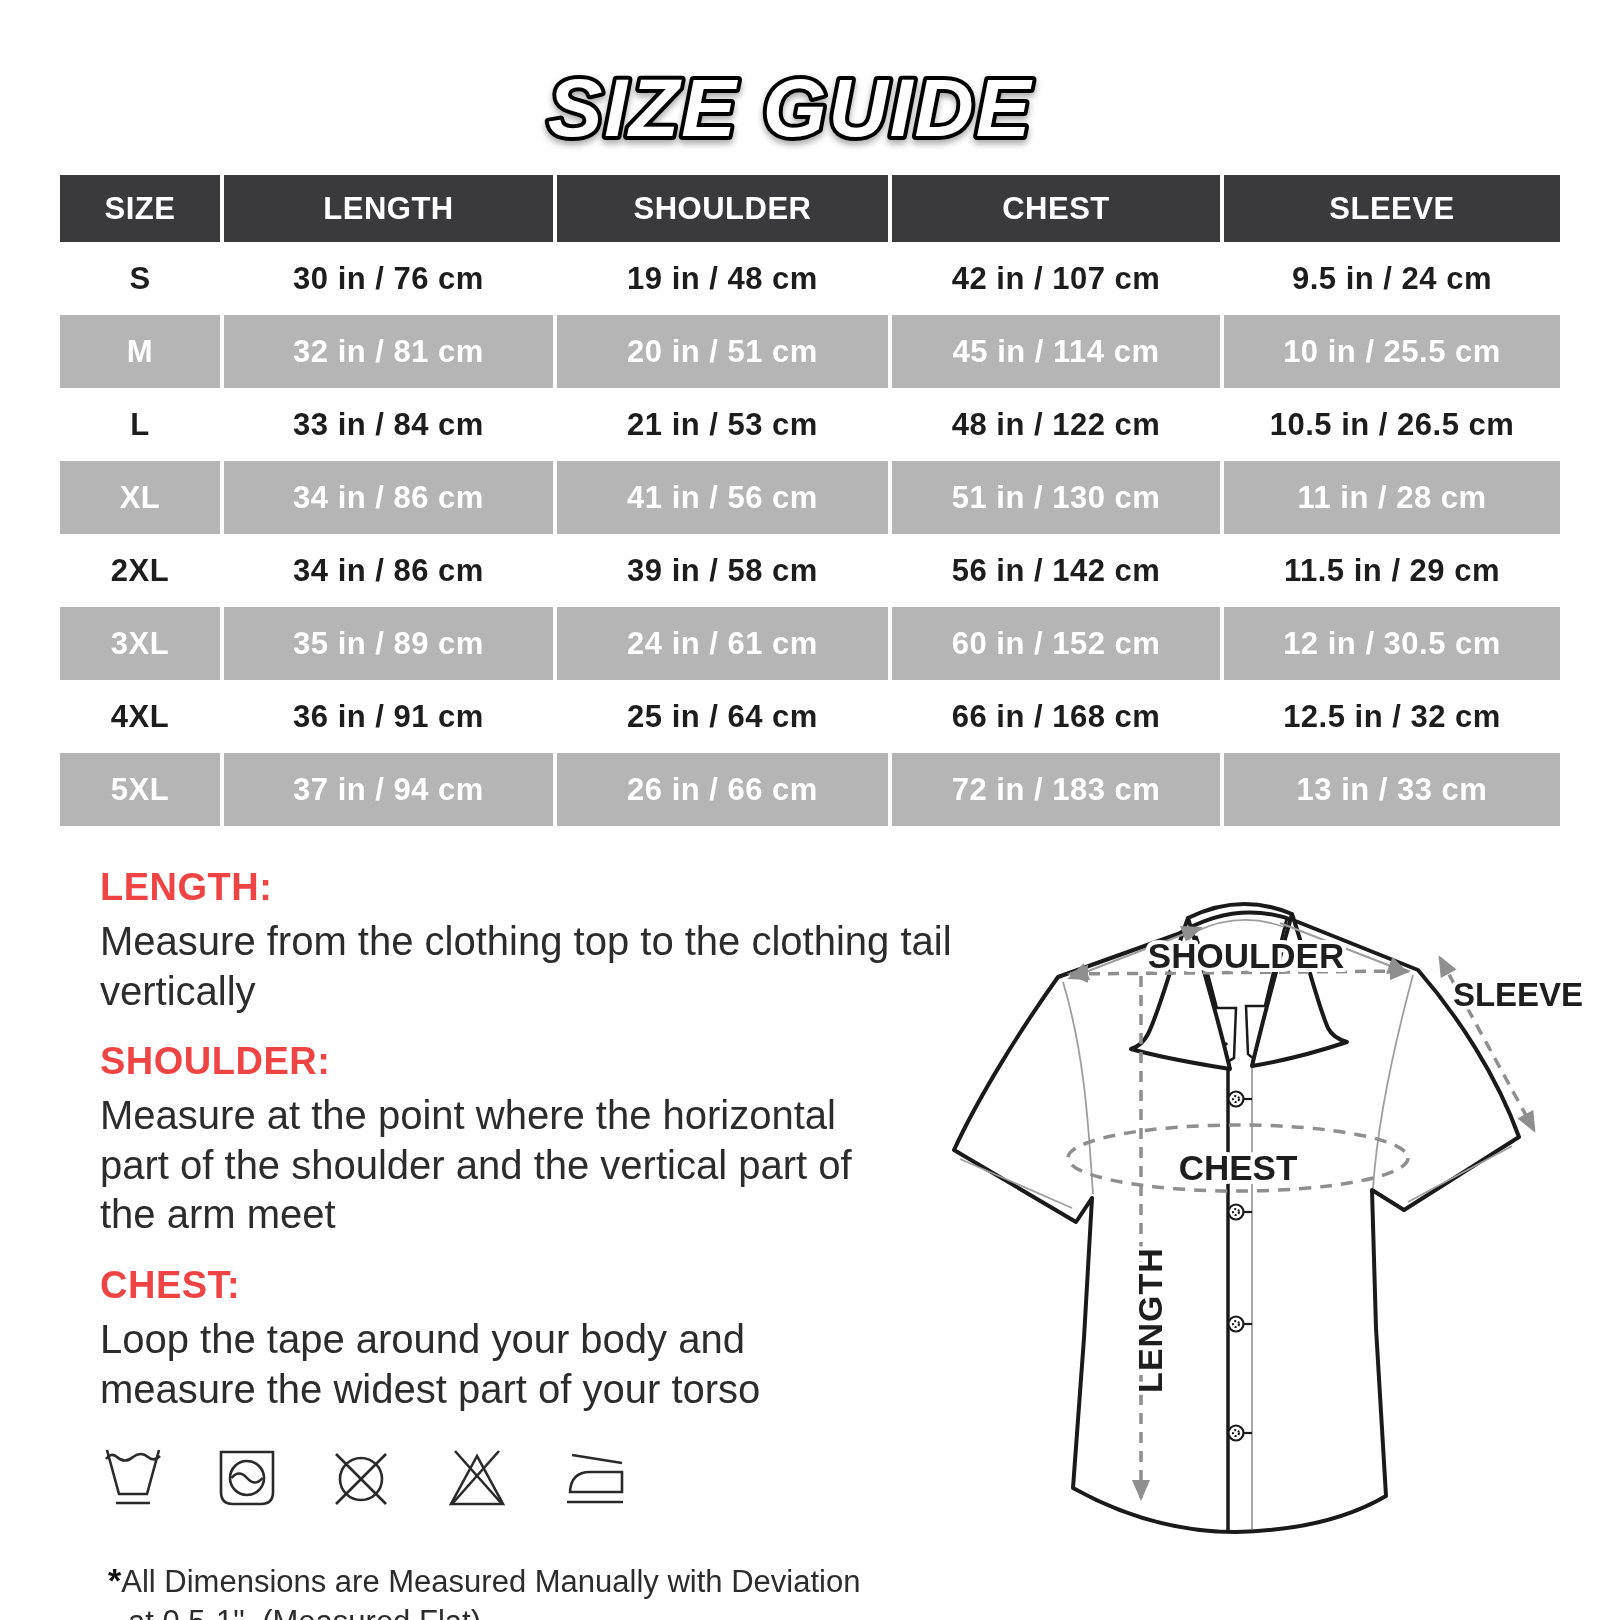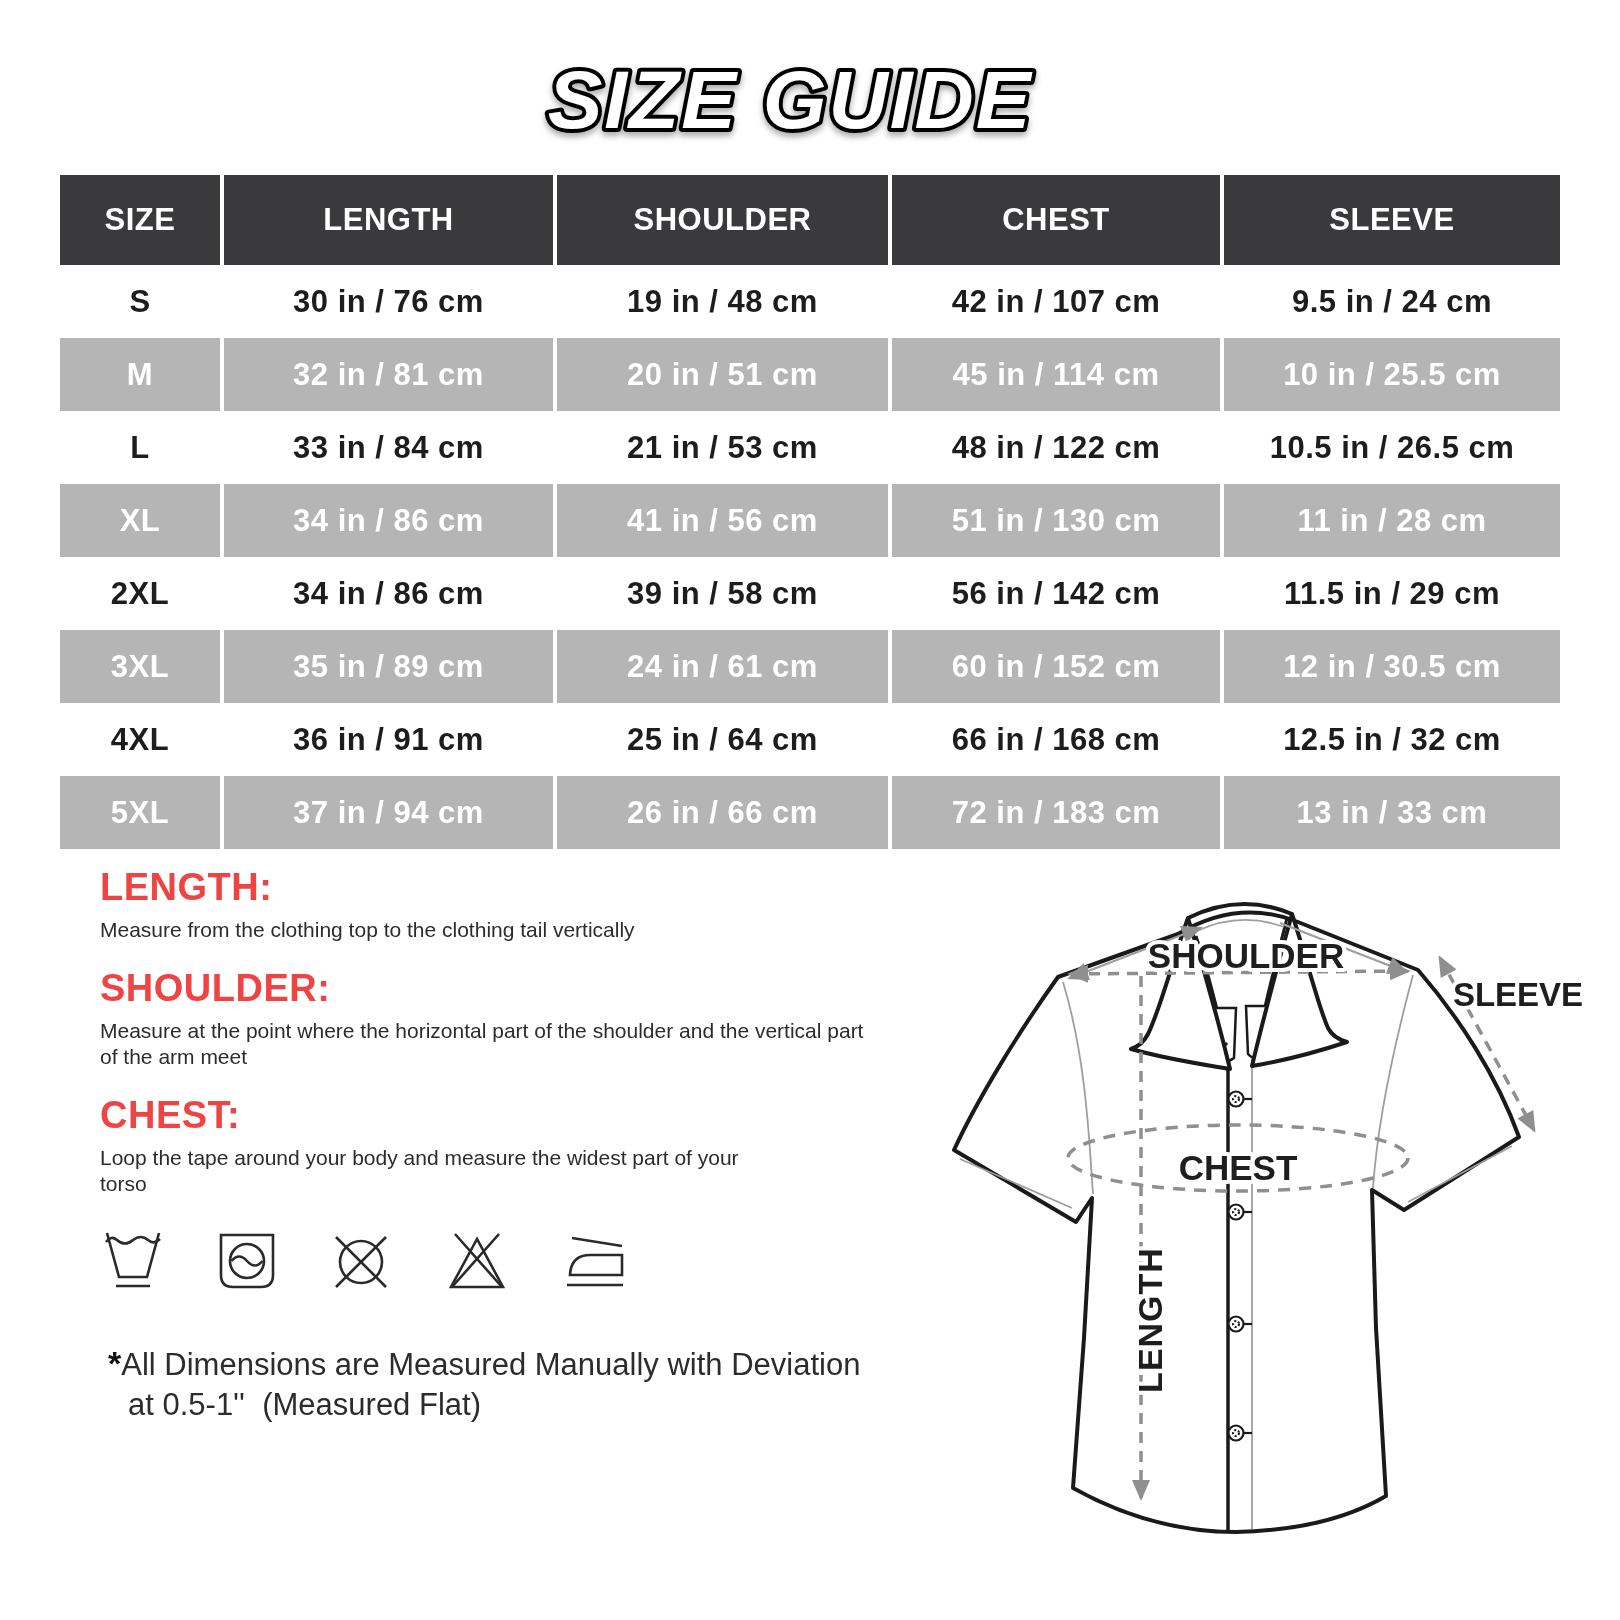--- a/index.html
+++ b/index.html
@@ -1,42 +1,42 @@
 <!DOCTYPE html>
 <html><head>
 <meta charset="utf-8">
 <style>
   html,body{margin:0;padding:0;background:#fff;}
   #canvas{position:relative;width:1620px;height:1620px;background:#ffffff;overflow:hidden;
           font-family:"Liberation Sans", sans-serif;color:#1d1d1d;}
 
   
-  #title-wrap{position:absolute;left:420px;top:28px;width:740px;height:140px;}
+  #title-wrap{position:absolute;left:420px;top:36px;width:740px;height:140px;}
   #title-svg{filter:drop-shadow(0 4px 3px rgba(70,70,70,.45));}
   #title-svg text{font-family:"Liberation Sans", sans-serif;font-weight:bold;font-style:italic;
                   font-size:82px;letter-spacing:2px;fill:#ffffff;stroke:#000000;stroke-width:8px;
                   stroke-linejoin:round;paint-order:stroke;}
 
   
   #size-table{position:absolute;left:60px;top:175px;width:1500px;}
   .t-row{display:grid;grid-template-columns:160px 333px 335px 332px 340px;}
   .t-cell{display:flex;align-items:center;justify-content:center;box-sizing:border-box;
           font-weight:bold;font-size:31px;letter-spacing:.5px;}
   .t-cell + .t-cell{border-left:4px solid #ffffff;}
-  .t-header{height:90px;}
+  .t-header{height:67px;}
   .t-header .t-cell{background:#3a3a3c;color:#ffffff;}
   .t-plain{height:73px;}
   .t-plain .t-cell{background:#ffffff;color:#1d1d1d;}
   .t-alt{height:73px;}
   .t-alt .t-cell{background:#b5b5b5;color:#ffffff;}
 
   
   #info{position:absolute;left:100px;top:866px;width:910px;}
   .sec-heading{margin:0 0 8px 0;font-size:38px;font-weight:bold;color:#ef4444;letter-spacing:.5px;}
-  .sec-body{margin:0 0 24px 0;font-size:21px;line-height:1.24;color:#2c2c2c;font-weight:normal;}
+  .sec-body{margin:0 0 24px 0;font-size:40px;line-height:1.24;color:#2c2c2c;font-weight:normal;}
   .w1{max-width:895px;}
   .w2{max-width:770px;}
   .w3{max-width:665px;}
   #care-heading{margin:4px 0 20px 0;}
   #care-icons{display:flex;align-items:flex-end;gap:48px;height:80px;margin-bottom:40px;}
   .care-icon{flex:0 0 auto;}
   .care-icon svg{display:block;}
   #note{margin:8px;font-size:31px;line-height:1.3;color:#2c2c2c;padding-left:20px;text-indent:-20px;
         white-space:pre-wrap;}
   #note b{font-size:34px;color:#111;}

